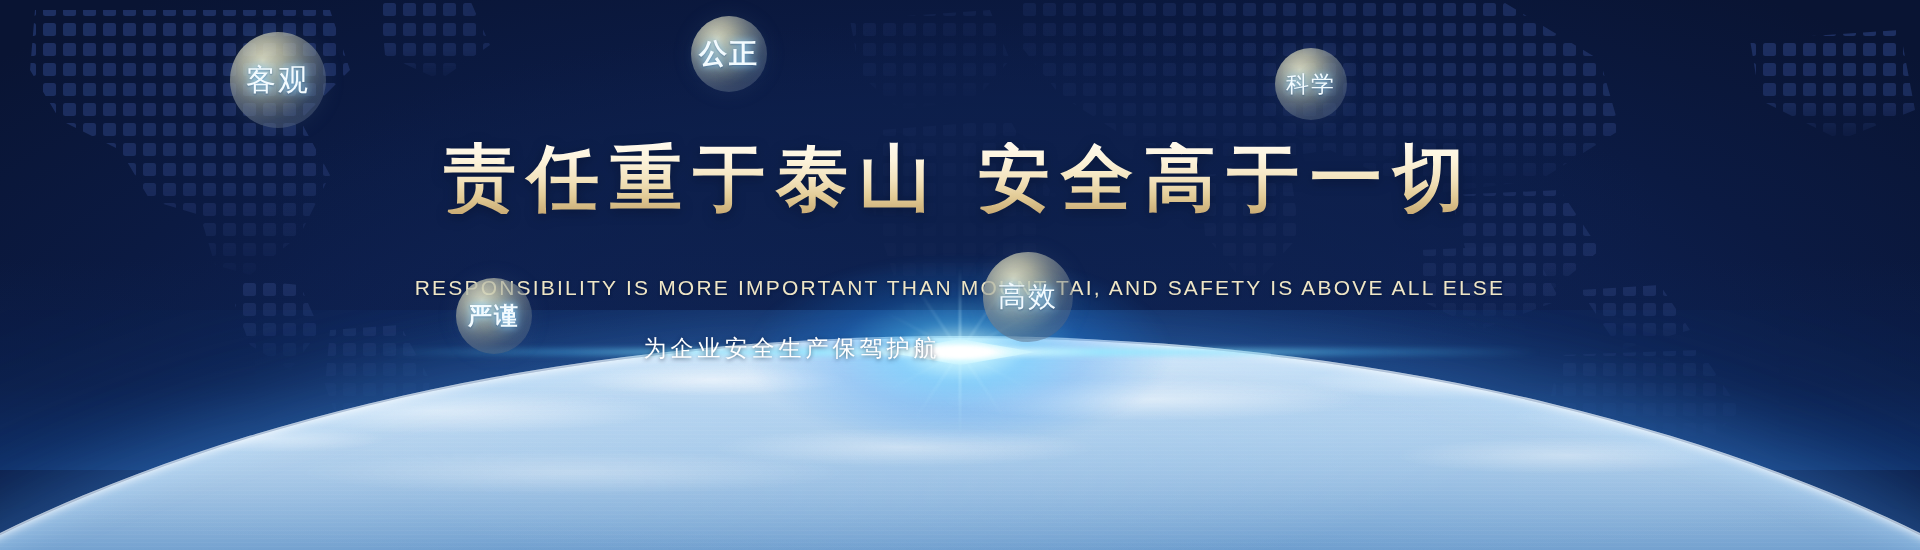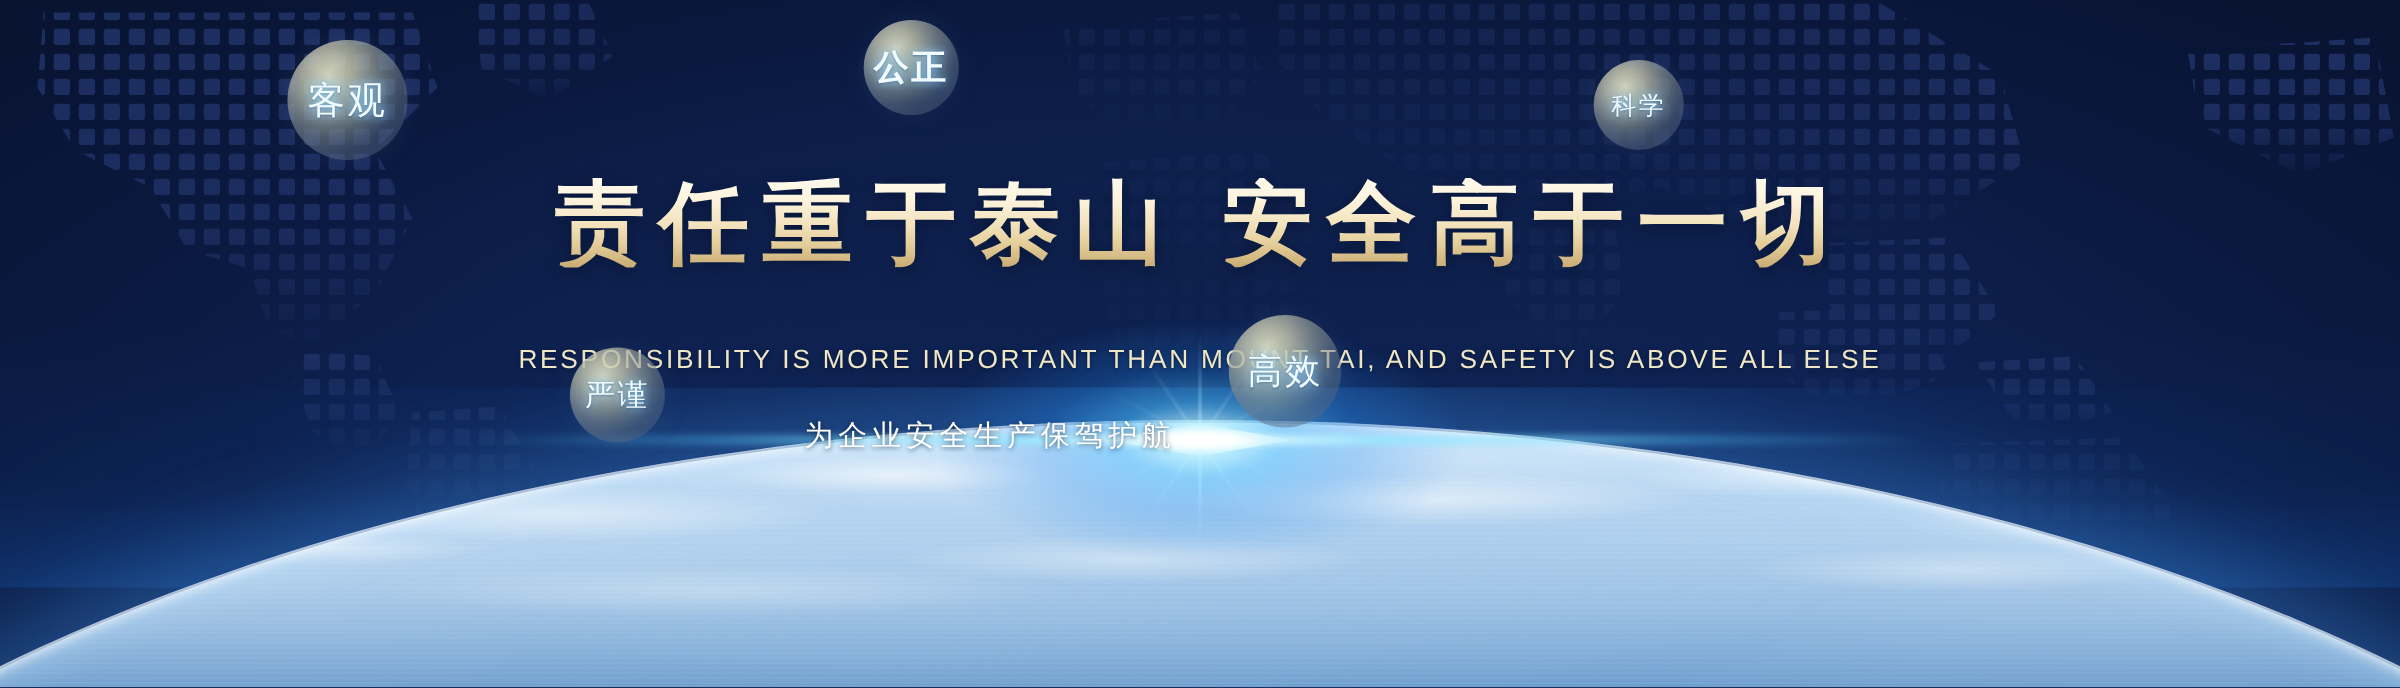--- a/index.html
+++ b/index.html
@@ -278,23 +278,23 @@
   </div>
 
   <div id="badge-layer">
       <div class="badge" style="width: 96px; height: 96px; left: 230px; top: 32px;">
         <span class="badge-label" style="font-size: 30px;">客观</span>
       </div>
       <div class="badge" style="width: 76px; height: 76px; left: 691px; top: 16px;">
         <span class="badge-label" style="font-size: 28px; font-weight: bold;">公正</span>
       </div>
       <div class="badge" style="width: 72px; height: 72px; left: 1275px; top: 48px;">
-        <span class="badge-label" style="font-size: 20px;">科学</span>
+        <span class="badge-label" style="font-size: 23px;">科学</span>
       </div>
       <div class="badge" style="width: 76px; height: 76px; left: 456px; top: 278px;">
-        <span class="badge-label" style="font-size: 24px;">严谨</span>
+        <span class="badge-label" style="font-size: 24px; font-weight: bold;">严谨</span>
       </div>
       <div class="badge" style="width: 90px; height: 90px; left: 983px; top: 252px;">
         <span class="badge-label" style="font-size: 28px;">高效</span>
       </div>
     </div>
 
 </div>
 
 </body></html>

